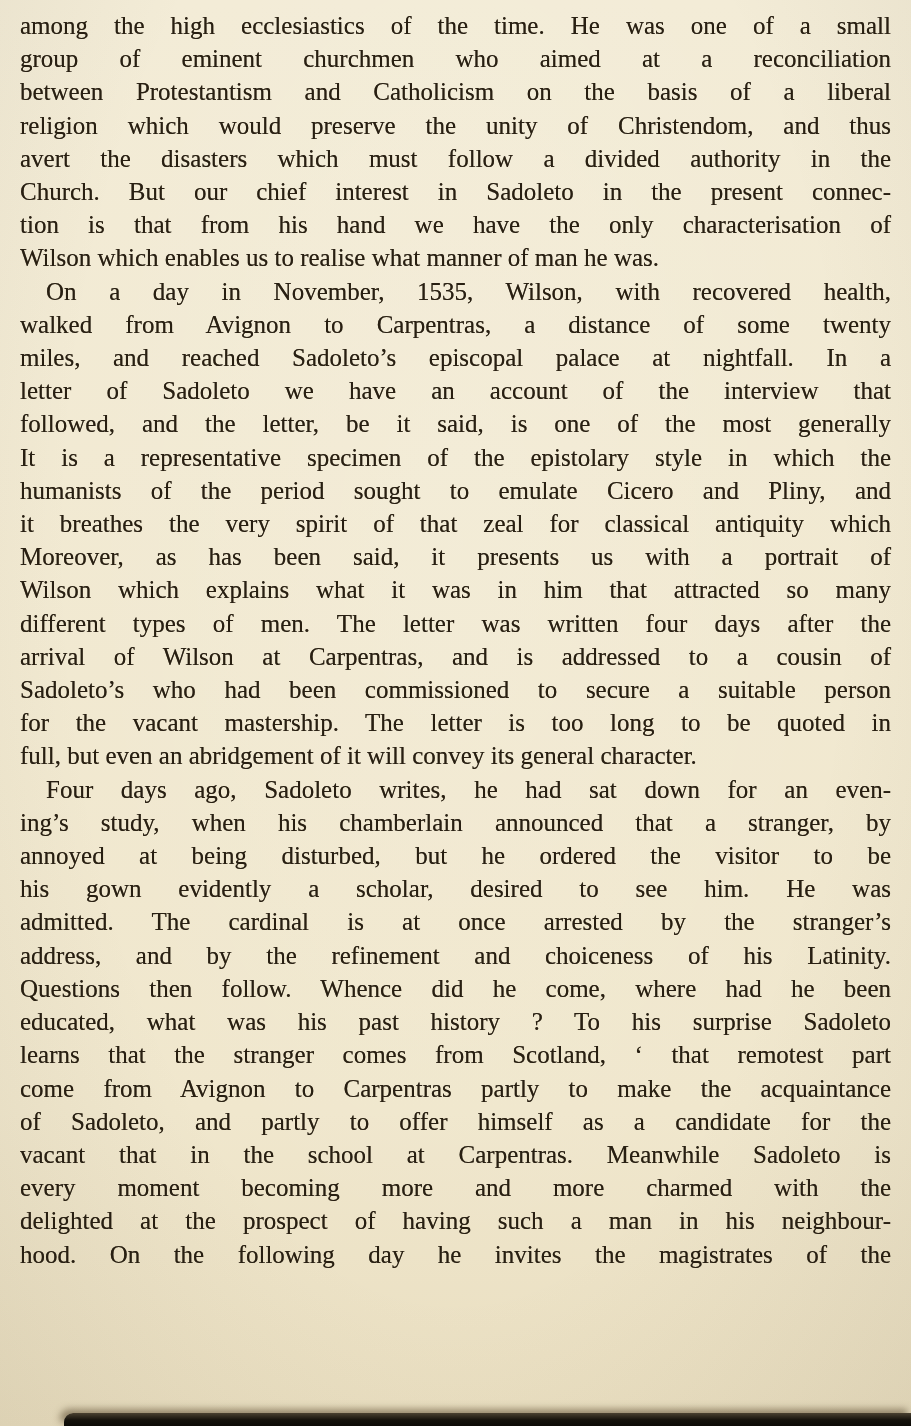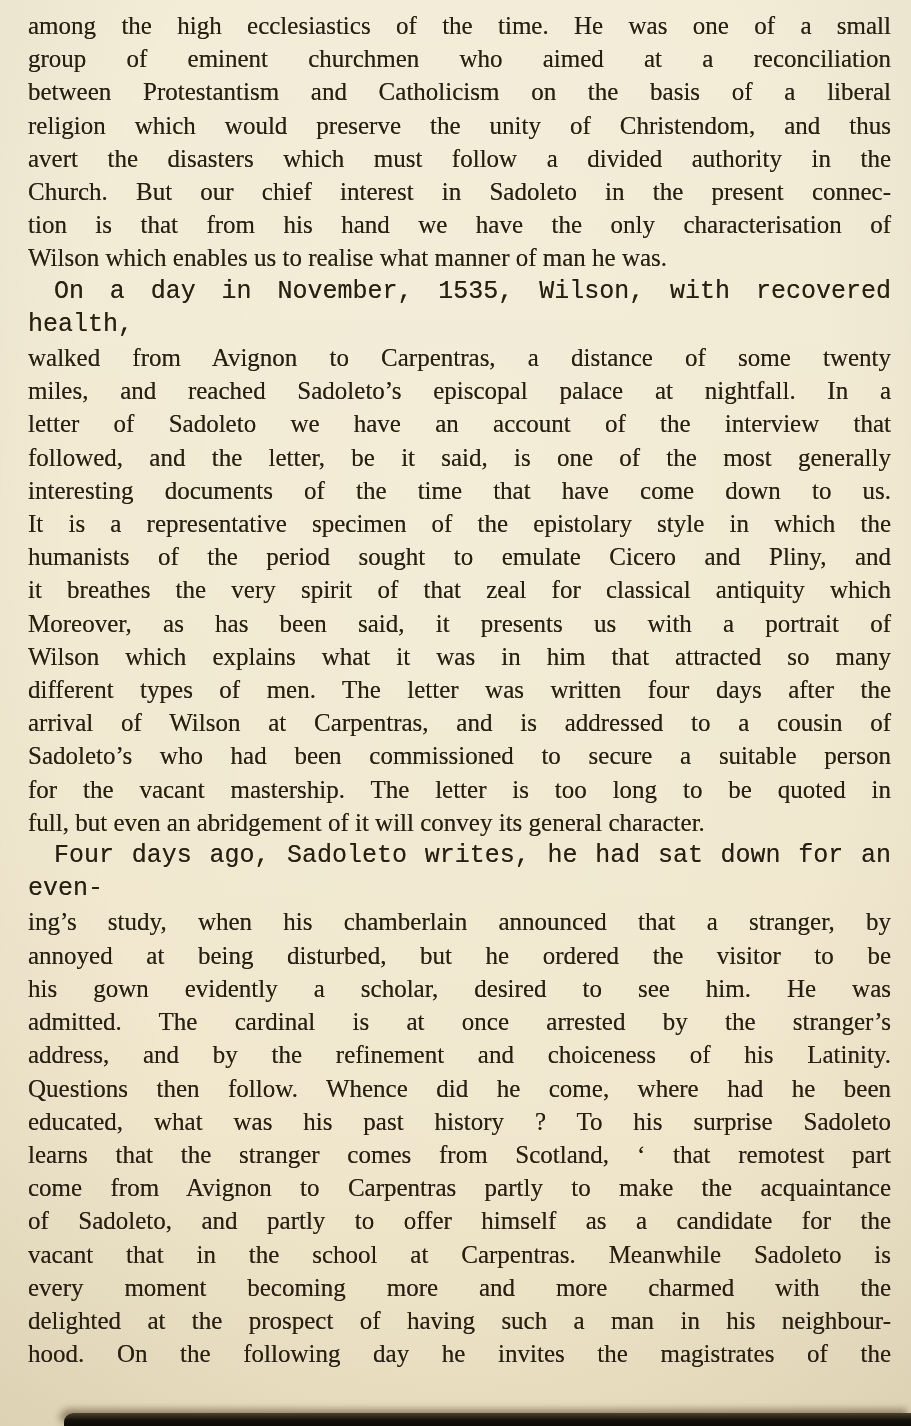--- a/index.html
+++ b/index.html
@@ -10,39 +10,38 @@
     margin: 0 auto;
     overflow: hidden;
     background-color: #f1e9d1;
     background-image:
       radial-gradient(ellipse at 50% 38%, rgba(255,255,255,0.10), rgba(0,0,0,0.00) 60%, rgba(60,45,20,0.07) 100%),
       linear-gradient(180deg, #f3ecd7 0%, #f0e7cd 78%, #e9dec0 100%);
     font-family: "Liberation Serif", "DejaVu Serif", serif;
   }
   .text-block {
     position: absolute;
-    left: 28px;
+    left: 20px;
     right: 20px;
     top: 9px;
     color: #281f12;
     font-size: 25px;
     line-height: 33.2px;
     text-shadow: 0 0 0.5px rgba(40,30,15,0.65);
   }
   .line {
     text-align: justify;
     text-align-last: justify;
   }
   .line.last {
     text-align-last: left;
     font-family: Liberation Serif, serif;
   }
   .line.indent {
     text-indent: 26px;
-    font-family: Liberation Mono, monospace;
   }
   .bottom-bar {
     position: absolute;
     left: 64px;
     right: 0;
     bottom: 0;
     height: 13px;
     background: linear-gradient(180deg, #4a4030 0%, #14110b 55%, #0c0a06 100%);
     border-top-left-radius: 9px;
     box-shadow: -4px -4px 7px rgba(85,70,42,0.55);
@@ -59,21 +58,20 @@
       <div class="line">religion which would preserve the unity of Christendom, and thus</div>
       <div class="line">avert the disasters which must follow a divided authority in the</div>
       <div class="line">Church.  But our chief interest in Sadoleto in the present connec-</div>
       <div class="line">tion is that from his hand we have the only characterisation of</div>
       <div class="line last">Wilson which enables us to realise what manner of man he was.</div>
       <div class="line indent">On a day in November, 1535, Wilson, with recovered health,</div>
       <div class="line">walked from Avignon to Carpentras, a distance of some twenty</div>
       <div class="line">miles, and reached Sadoleto’s episcopal palace at nightfall.  In a</div>
       <div class="line">letter of Sadoleto we have an account of the interview that</div>
       <div class="line">followed, and the letter, be it said, is one of the most generally</div>
-      <div class="line">interesting documents of the time that have come down to us.</div>
       <div class="line">It is a representative specimen of the epistolary style in which the</div>
       <div class="line">humanists of the period sought to emulate Cicero and Pliny, and</div>
       <div class="line">it breathes the very spirit of that zeal for classical antiquity which</div>
       <div class="line">Moreover, as has been said, it presents us with a portrait of</div>
       <div class="line">Wilson which explains what it was in him that attracted so many</div>
       <div class="line">different types of men.  The letter was written four days after the</div>
       <div class="line">arrival of Wilson at Carpentras, and is addressed to a cousin of</div>
       <div class="line">Sadoleto’s who had been commissioned to secure a suitable person</div>
       <div class="line">for the vacant mastership.  The letter is too long to be quoted in</div>
       <div class="line last">full, but even an abridgement of it will convey its general character.</div>

